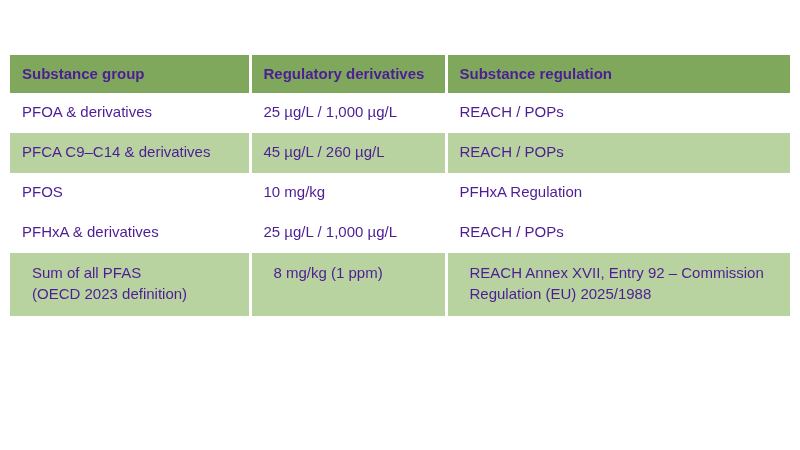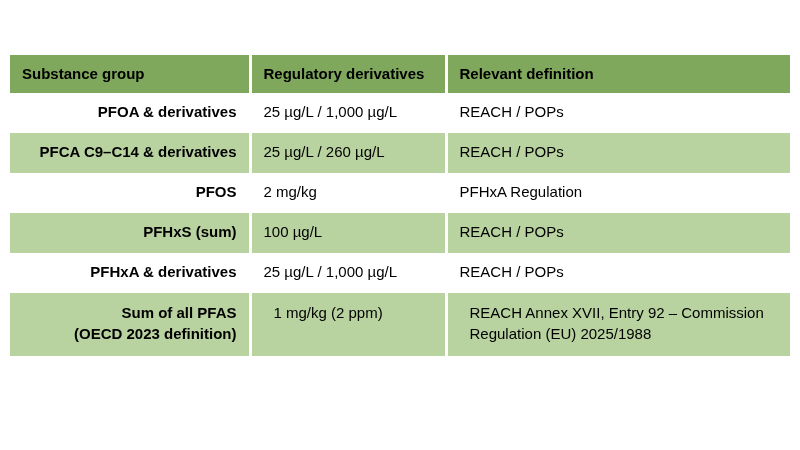--- a/index.html
+++ b/index.html
@@ -35,21 +35,21 @@
   table.pfas-table col.c3 { width: 344px; }
 
   table.pfas-table th,
   table.pfas-table td {
     border-left: 3px solid #ffffff;
     border-right: 3px solid #ffffff;
     padding: 9px 12px 9px 12px;
     vertical-align: top;
     font-size: 15px;
     line-height: 1.35;
-    color: #000000;
+    color: #4c1d95;
   }
   table.pfas-table th:first-child,
   table.pfas-table td:first-child {
     border-left: none;
   }
   table.pfas-table th:last-child,
   table.pfas-table td:last-child {
     border-right: none;
   }
   thead th {
@@ -61,22 +61,21 @@
     padding-bottom: 11px;
     text-align: left;
   }
   tbody tr.row-light td {
     background: #ffffff;
   }
   tbody tr.row-shade td {
     background: #b9d3a0;
   }
   tbody td.col-group {
-    font-weight: bold;
-    text-align: right;
+    font-weight: normal;
   }
   tbody tr td {
     height: 22px;
   }
   tbody tr.tall td {
     padding-top: 10px;
     padding-bottom: 12px;
     padding-left: 22px;
   }
   .nowrap-break {
@@ -91,55 +90,50 @@
     <table class="pfas-table">
       <colgroup>
         <col class="c1">
         <col class="c2">
         <col class="c3">
       </colgroup>
       <thead>
         <tr>
           <th>Substance group</th>
           <th>Regulatory derivatives</th>
-          <th>Relevant definition</th>
+          <th>Substance regulation</th>
         </tr>
       </thead>
       <tbody>
         <tr class="row-light">
           <td class="col-group">PFOA &amp; derivatives</td>
           <td>25 µg/L / 1,000 µg/L</td>
           <td>REACH / POPs</td>
         </tr>
         <tr class="row-shade">
           <td class="col-group">PFCA C9–C14 &amp; derivatives</td>
-          <td>25 µg/L / 260 µg/L</td>
+          <td>45 µg/L / 260 µg/L</td>
           <td>REACH / POPs</td>
         </tr>
         <tr class="row-light">
           <td class="col-group">PFOS</td>
-          <td>2 mg/kg</td>
+          <td>10 mg/kg</td>
           <td>PFHxA Regulation</td>
-        </tr>
-        <tr class="row-shade">
-          <td class="col-group">PFHxS (sum)</td>
-          <td>100 µg/L</td>
-          <td>REACH / POPs</td>
         </tr>
         <tr class="row-light">
           <td class="col-group">PFHxA &amp; derivatives</td>
           <td>25 µg/L / 1,000 µg/L</td>
           <td>REACH / POPs</td>
         </tr>
         <tr class="row-shade tall">
           <td class="col-group">
             <span class="nowrap-break">Sum of all PFAS</span>
             <span class="nowrap-break">(OECD 2023 definition)</span>
           </td>
-          <td>1 mg/kg (2 ppm)</td>
+          <td>8 mg/kg (1 ppm)</td>
           <td>
             <span class="nowrap-break">REACH Annex XVII, Entry 92 – Commission</span>
             <span class="nowrap-break">Regulation (EU) 2025/1988</span>
           </td>
         </tr>
       </tbody>
     </table>
   </div>
 </div>
 

